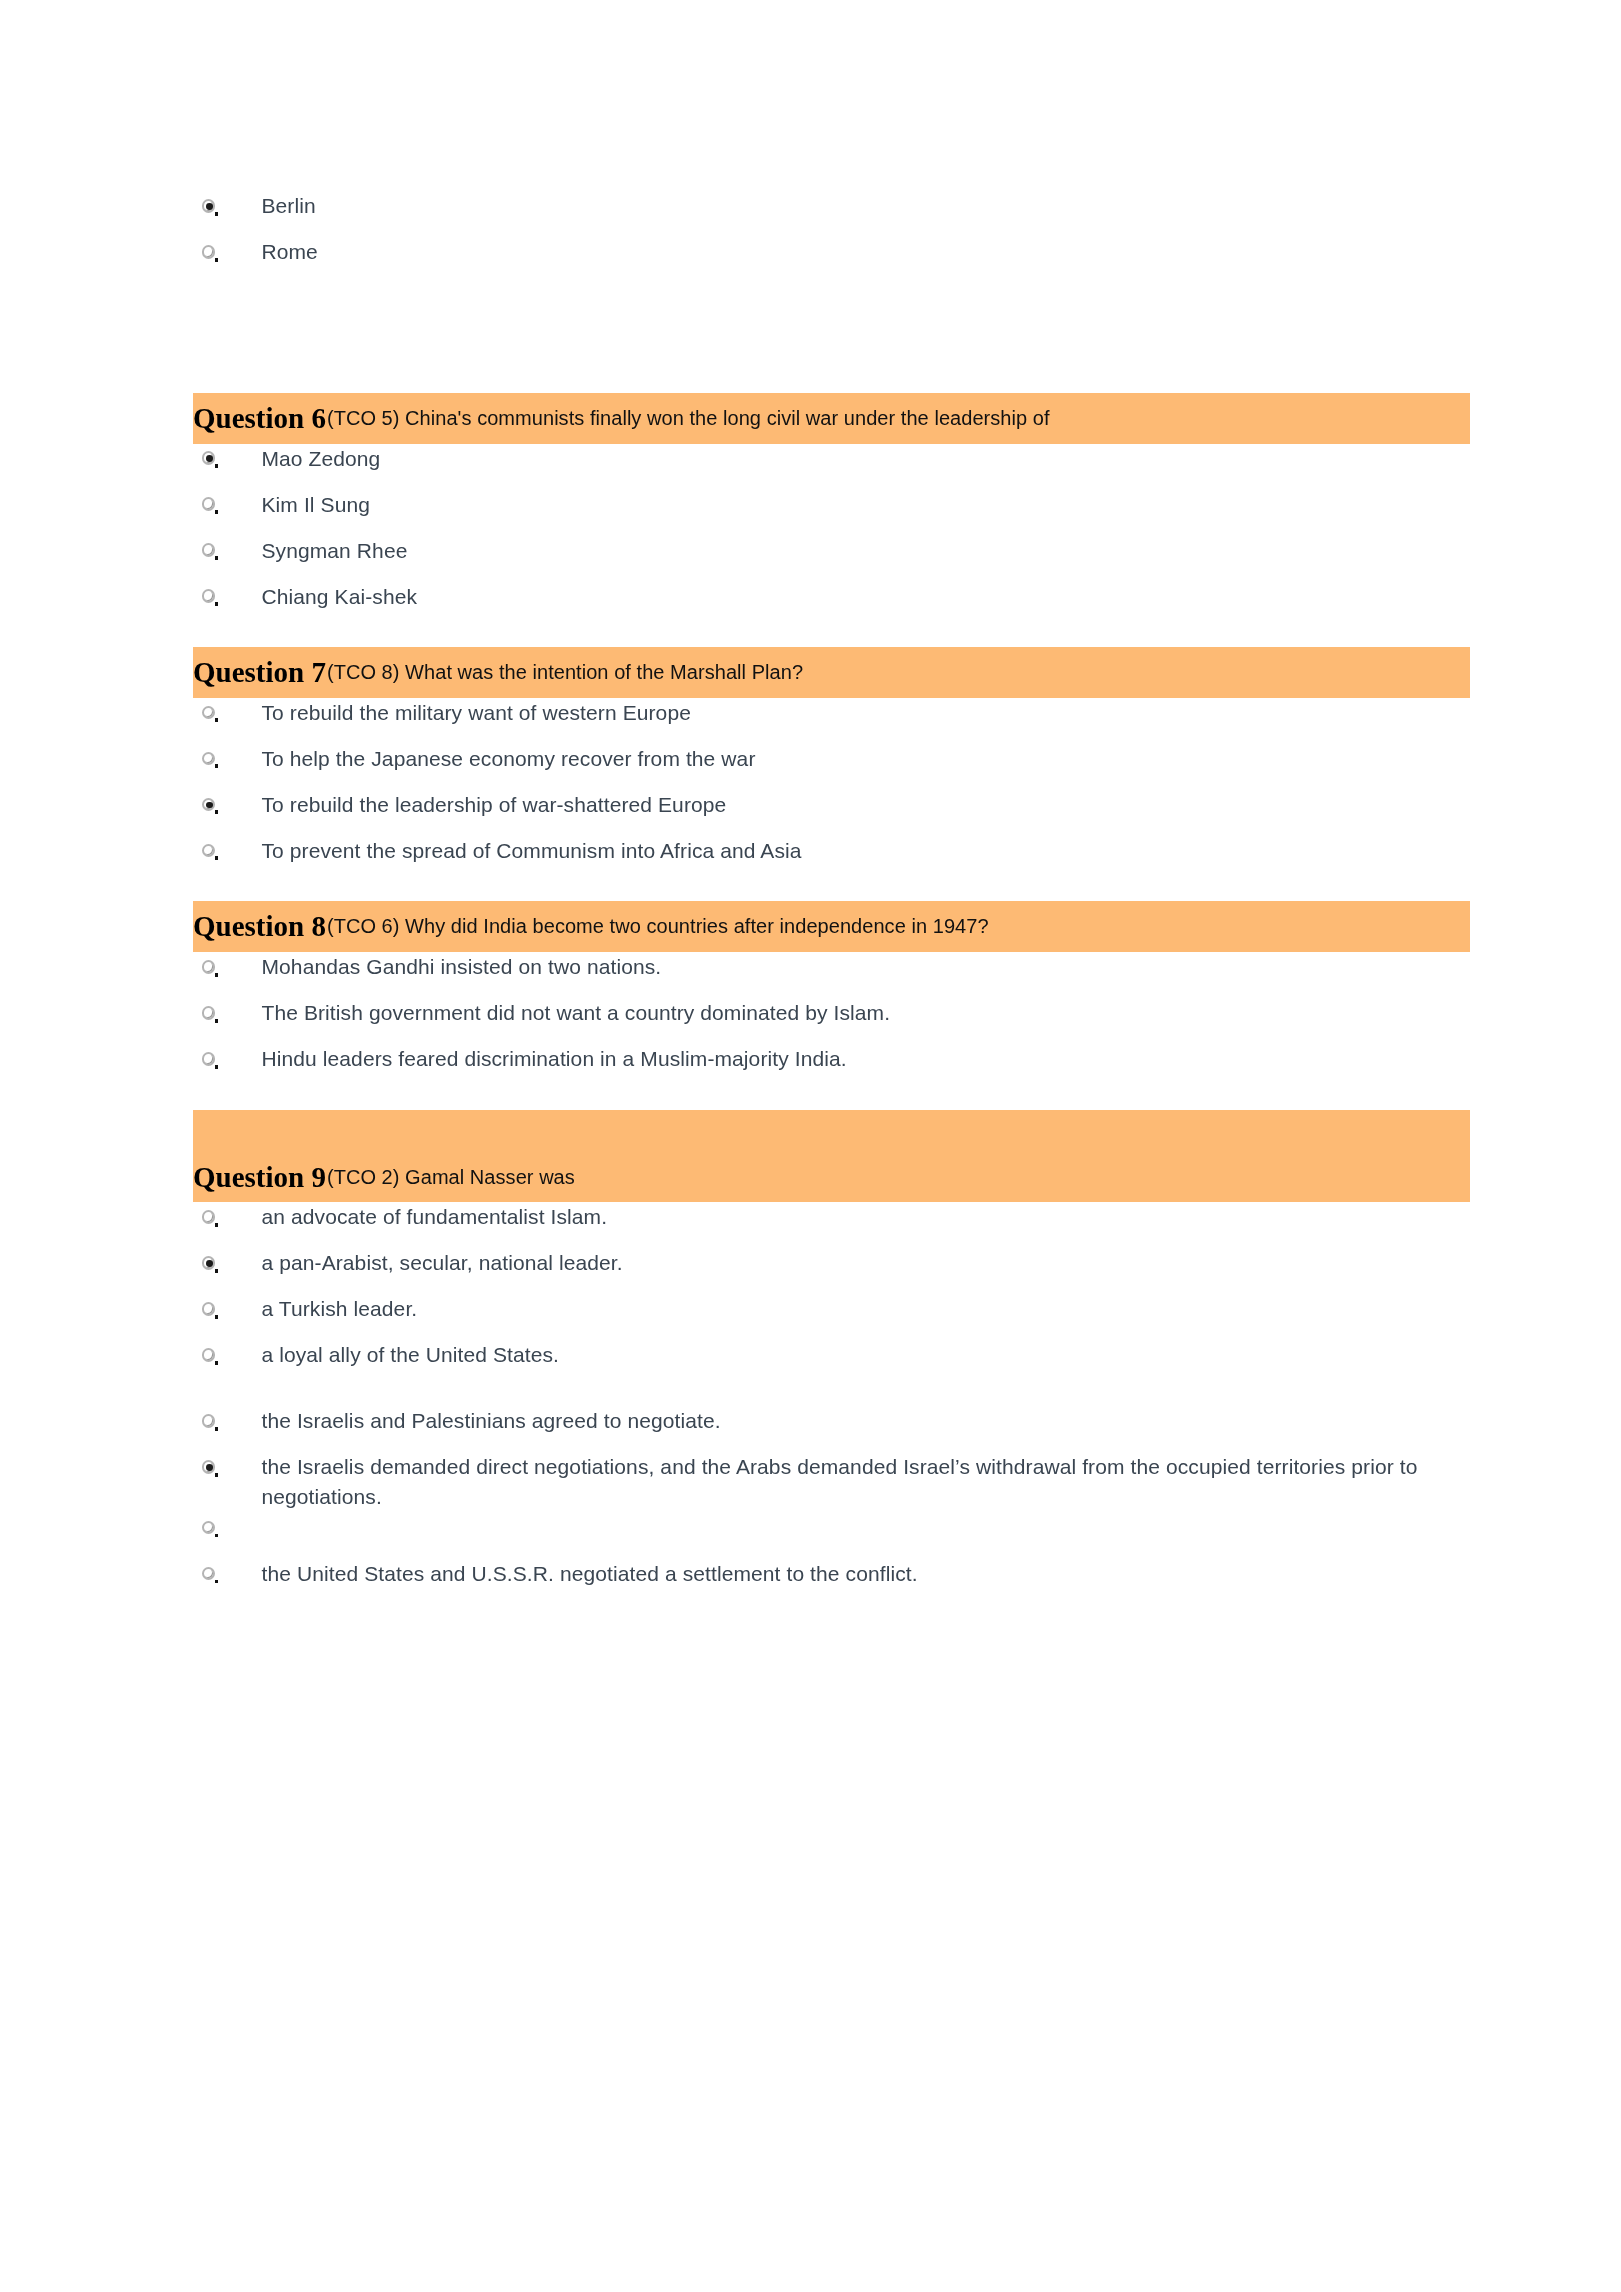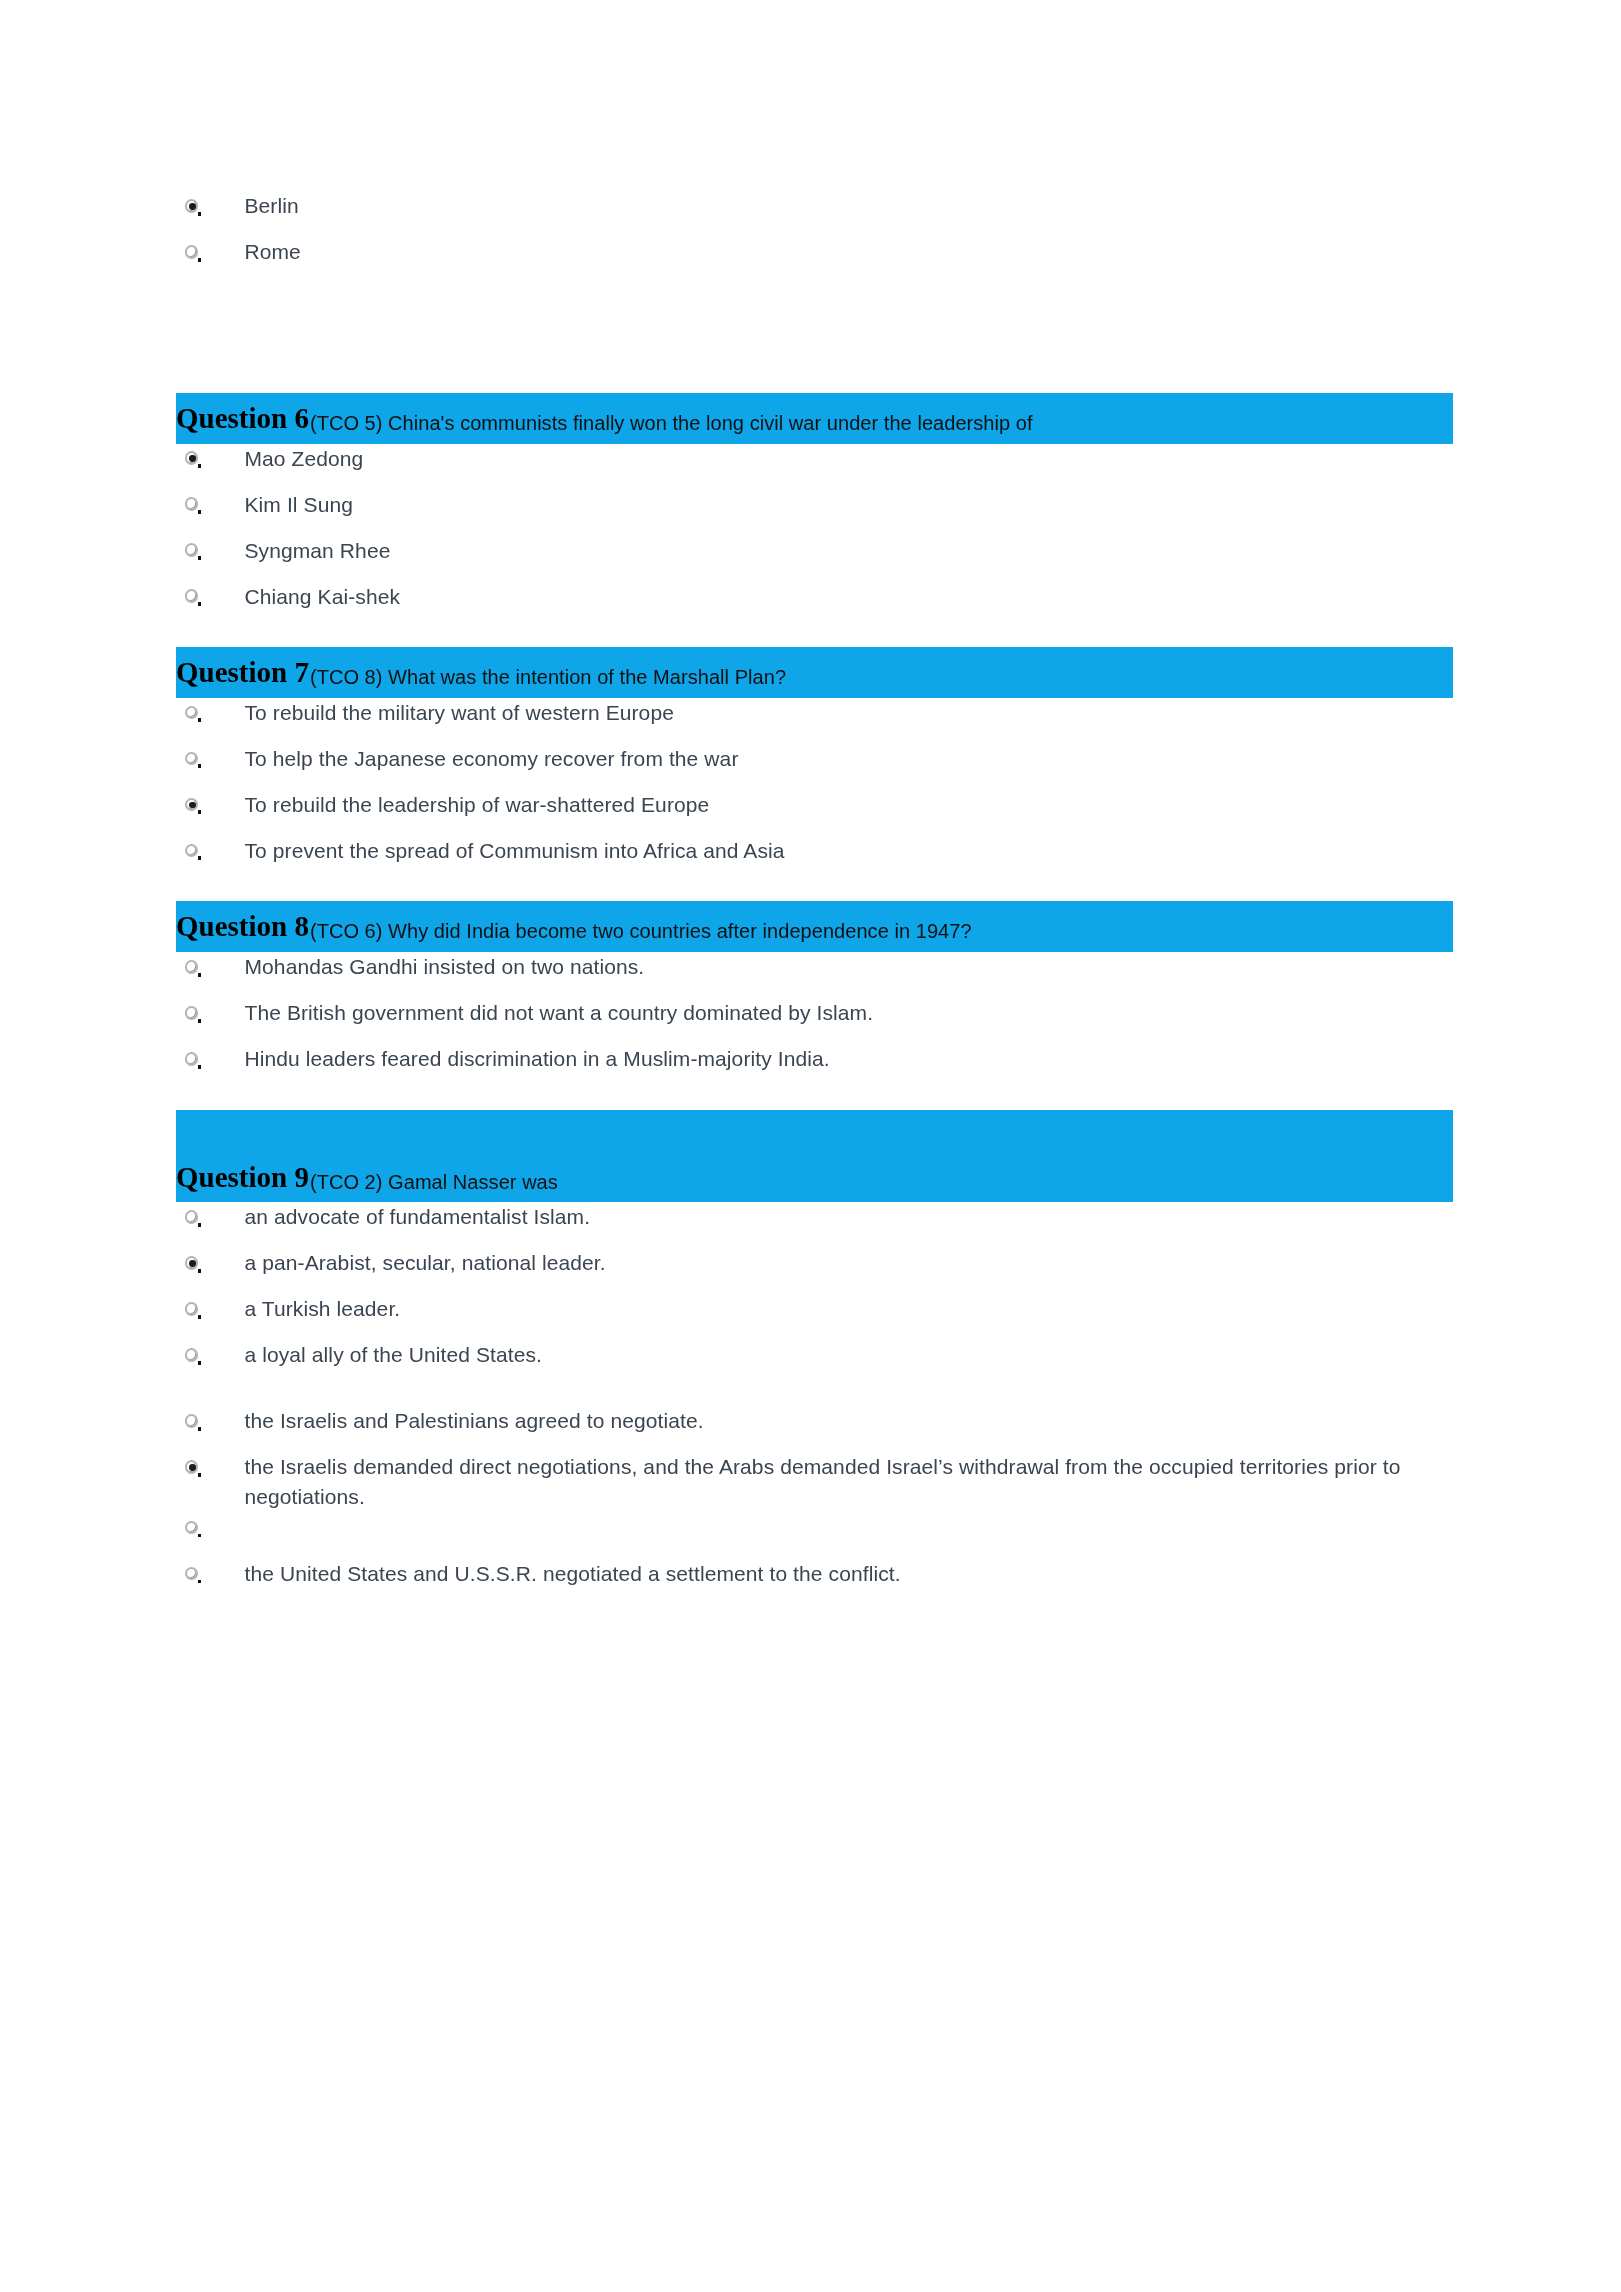--- a/index.html
+++ b/index.html
@@ -15,21 +15,21 @@
   .page {
     position: relative;
     width: 1621px;
     height: 2293px;
     background: #ffffff;
   }
 
   
   .content {
     position: absolute;
-    left: 176px;
+    left: 193px;
     top: 191px;
     width: 1277px;
   }
 
   
   .option {
     display: flex;
     align-items: flex-start;
     padding: 0 0 0 7.8px;
     min-height: 46px;
@@ -78,25 +78,25 @@
     margin-left: 44px;
     font-size: 21px;
     line-height: 1.45;
     color: #3a4551;
     letter-spacing: 0.1px;
     max-width: 1225px;
   }
 
   
   .qband {
-    background: #0ea5e9;
+    background: #fdba74;
     width: 1277px;
     padding: 8.8px 0 8.8px 0;
     display: flex;
-    align-items: flex-end;
+    align-items: center;
   }
   .qband.with-spacer { padding-top: 51px; }
 
   .qnum {
     font-family: "Liberation Serif", serif;
     font-weight: bold;
     font-size: 29px;
     color: #000000;
     white-space: pre;
     letter-spacing: 0px;

